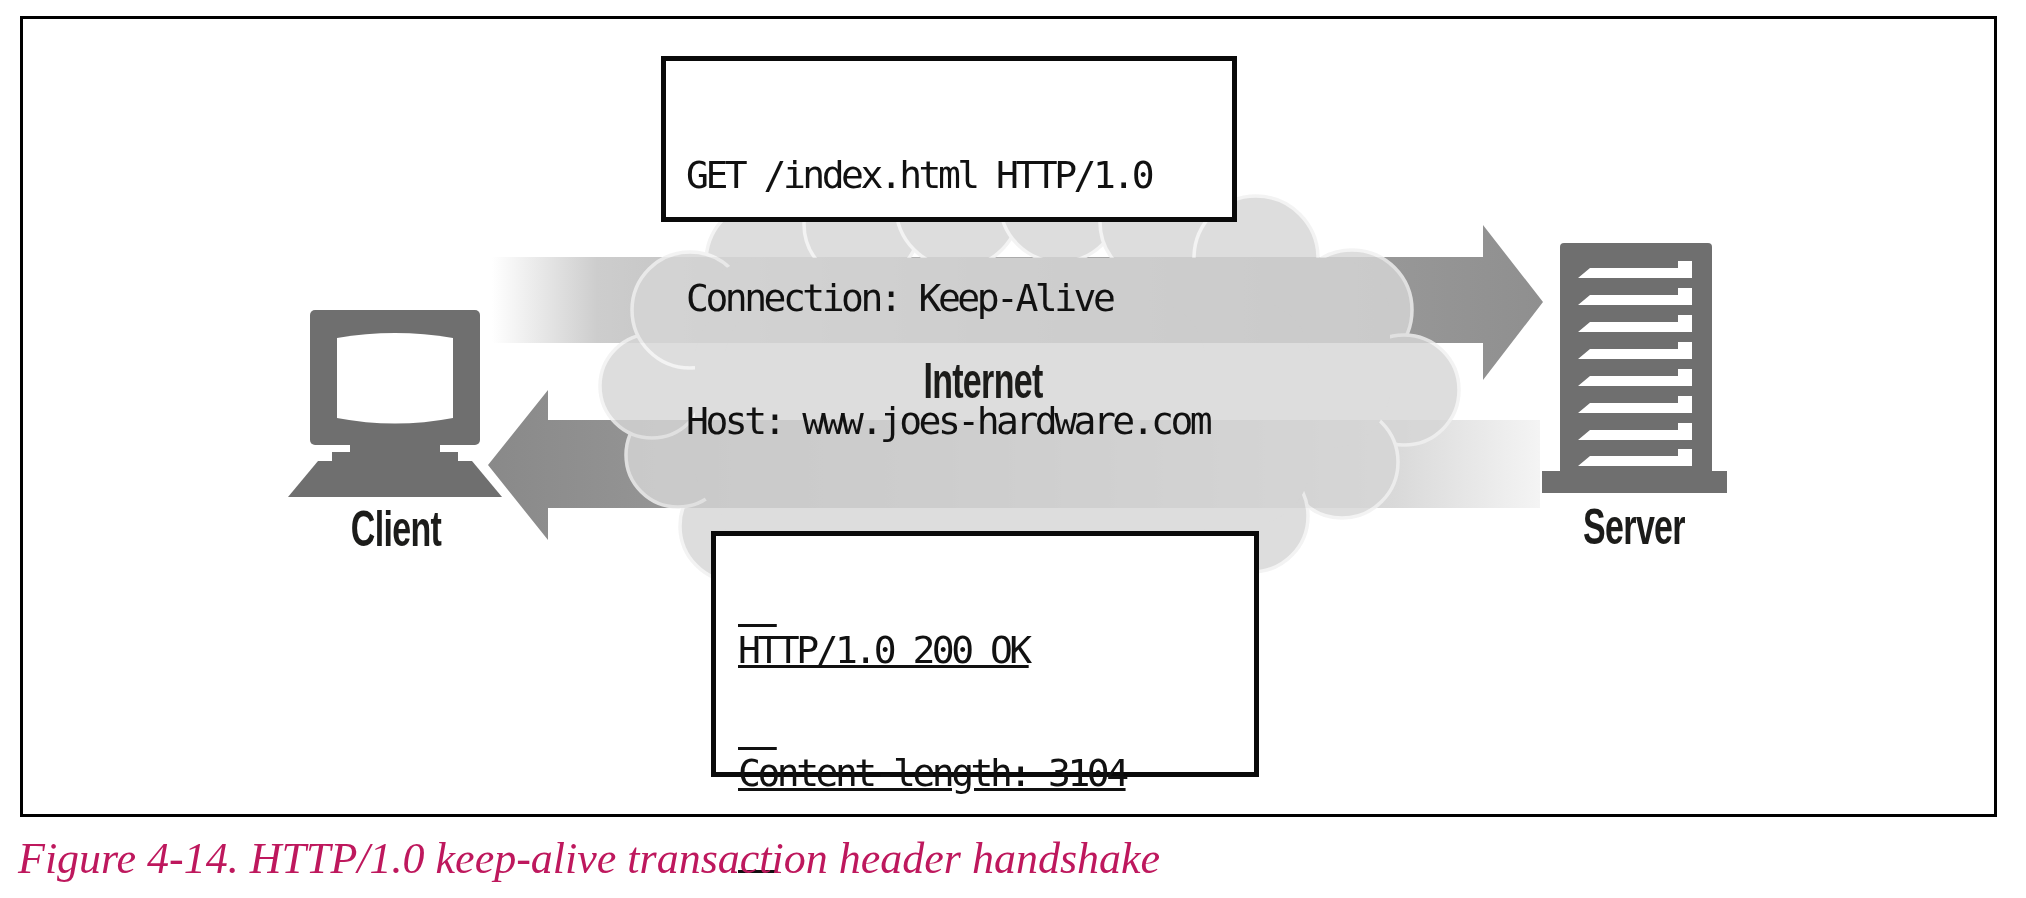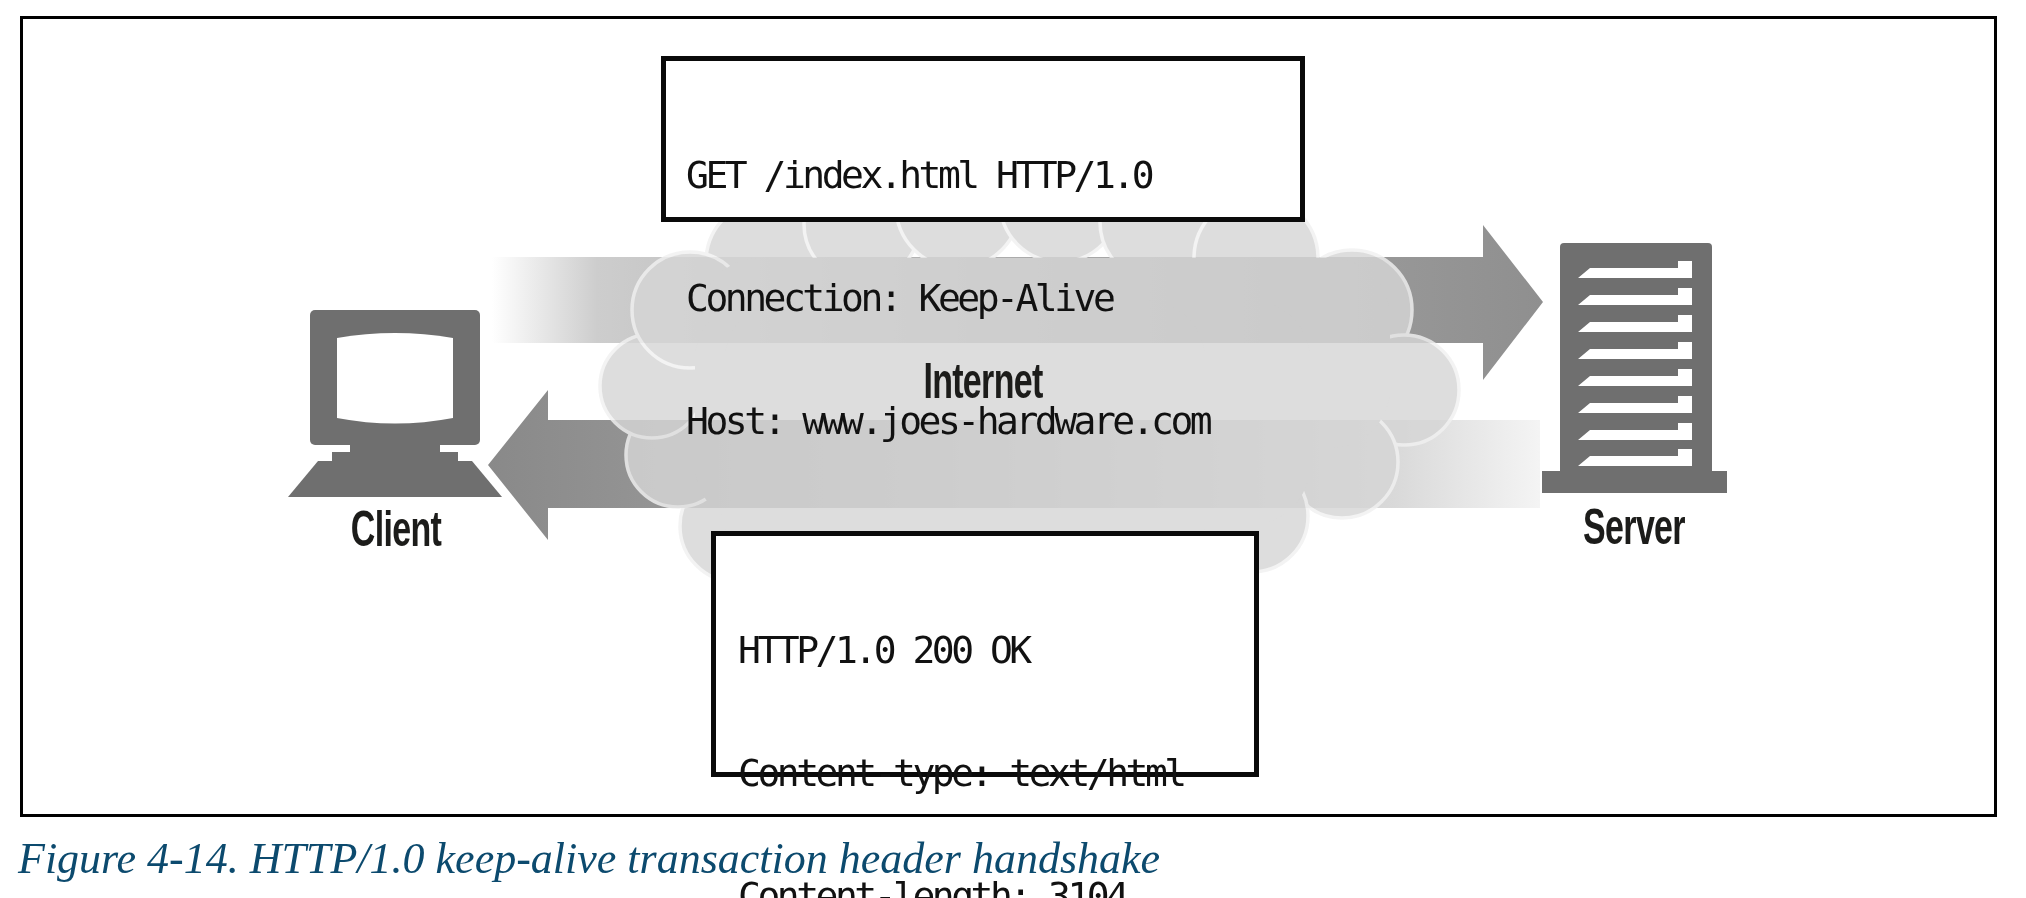--- a/index.html
+++ b/index.html
@@ -7,28 +7,28 @@
        font-family:"Liberation Sans",sans-serif;}
   .frame{position:absolute;left:20px;top:16px;width:1977px;height:801px;
          border:3px solid #000;box-sizing:border-box;background:#fff;}
   .layer{position:absolute;left:0;top:0;width:2026px;height:898px;}
   .msgbox{position:absolute;background:#ffffff;border:5px solid #0a0a0a;
           box-sizing:border-box;
           font-family:"DejaVu Sans Mono","Liberation Mono",monospace;
           font-size:38px;letter-spacing:-3.5px;line-height:41px;color:#111;
           white-space:pre;}
   .msgbox .ln{height:41px;}
-  #request-box{left:661px;top:56px;width:644px;height:166px;padding:12px 6px 0 20px;}
-  #response-box{left:711px;top:531px;width:548px;height:246px;padding:12px 6px 0 22px;}
+  #request-box{left:661px;top:56px;width:576px;height:166px;padding:12px 6px 0 20px;}
+  #response-box{left:711px;top:531px;width:548px;height:246px;padding:12px 6px 0 22px;text-decoration:underline;}
   .nodelabel{position:absolute;color:#1c1c1a;font-weight:bold;font-size:50px;
              letter-spacing:-1px;white-space:nowrap;}
   #client-label{left:396px;top:500px;transform:translateX(-50%) scaleX(0.68);}
   #server-label{left:1634px;top:498px;transform:translateX(-50%) scaleX(0.68);}
   #internet-label{left:983px;top:381px;transform:translate(-50%,-50%) scaleX(0.68);}
-  .caption{position:absolute;left:18px;top:833px;color:#0c4a6e;
+  .caption{position:absolute;left:18px;top:833px;color:#be185d;
            font-family:"Liberation Serif",serif;font-style:italic;
            font-size:44px;white-space:nowrap;}
 </style>
 </head>
 <body>
 
 <div class="frame"></div>
 
 <svg class="layer" viewBox="0 0 2026 898" width="2026" height="898">
   <defs>
@@ -104,21 +104,20 @@
 </svg>
 
 <div id="request-box" class="msgbox">
   <div class="ln">GET /index.html HTTP/1.0</div>
   <div class="ln">Connection: Keep-Alive</div>
   <div class="ln">Host: www.joes-hardware.com</div>
 </div>
 
 <div id="response-box" class="msgbox">
   <div class="ln">HTTP/1.0 200 OK</div>
-  <div class="ln">Content-type: text/html</div>
   <div class="ln">Content-length: 3104</div>
   
   
 </div>
 
 <div id="internet-label" class="nodelabel">Internet</div>
 <div id="client-label" class="nodelabel">Client</div>
 <div id="server-label" class="nodelabel">Server</div>
 
 <div class="caption">Figure 4-14. HTTP/1.0 keep-alive transaction header handshake</div>

